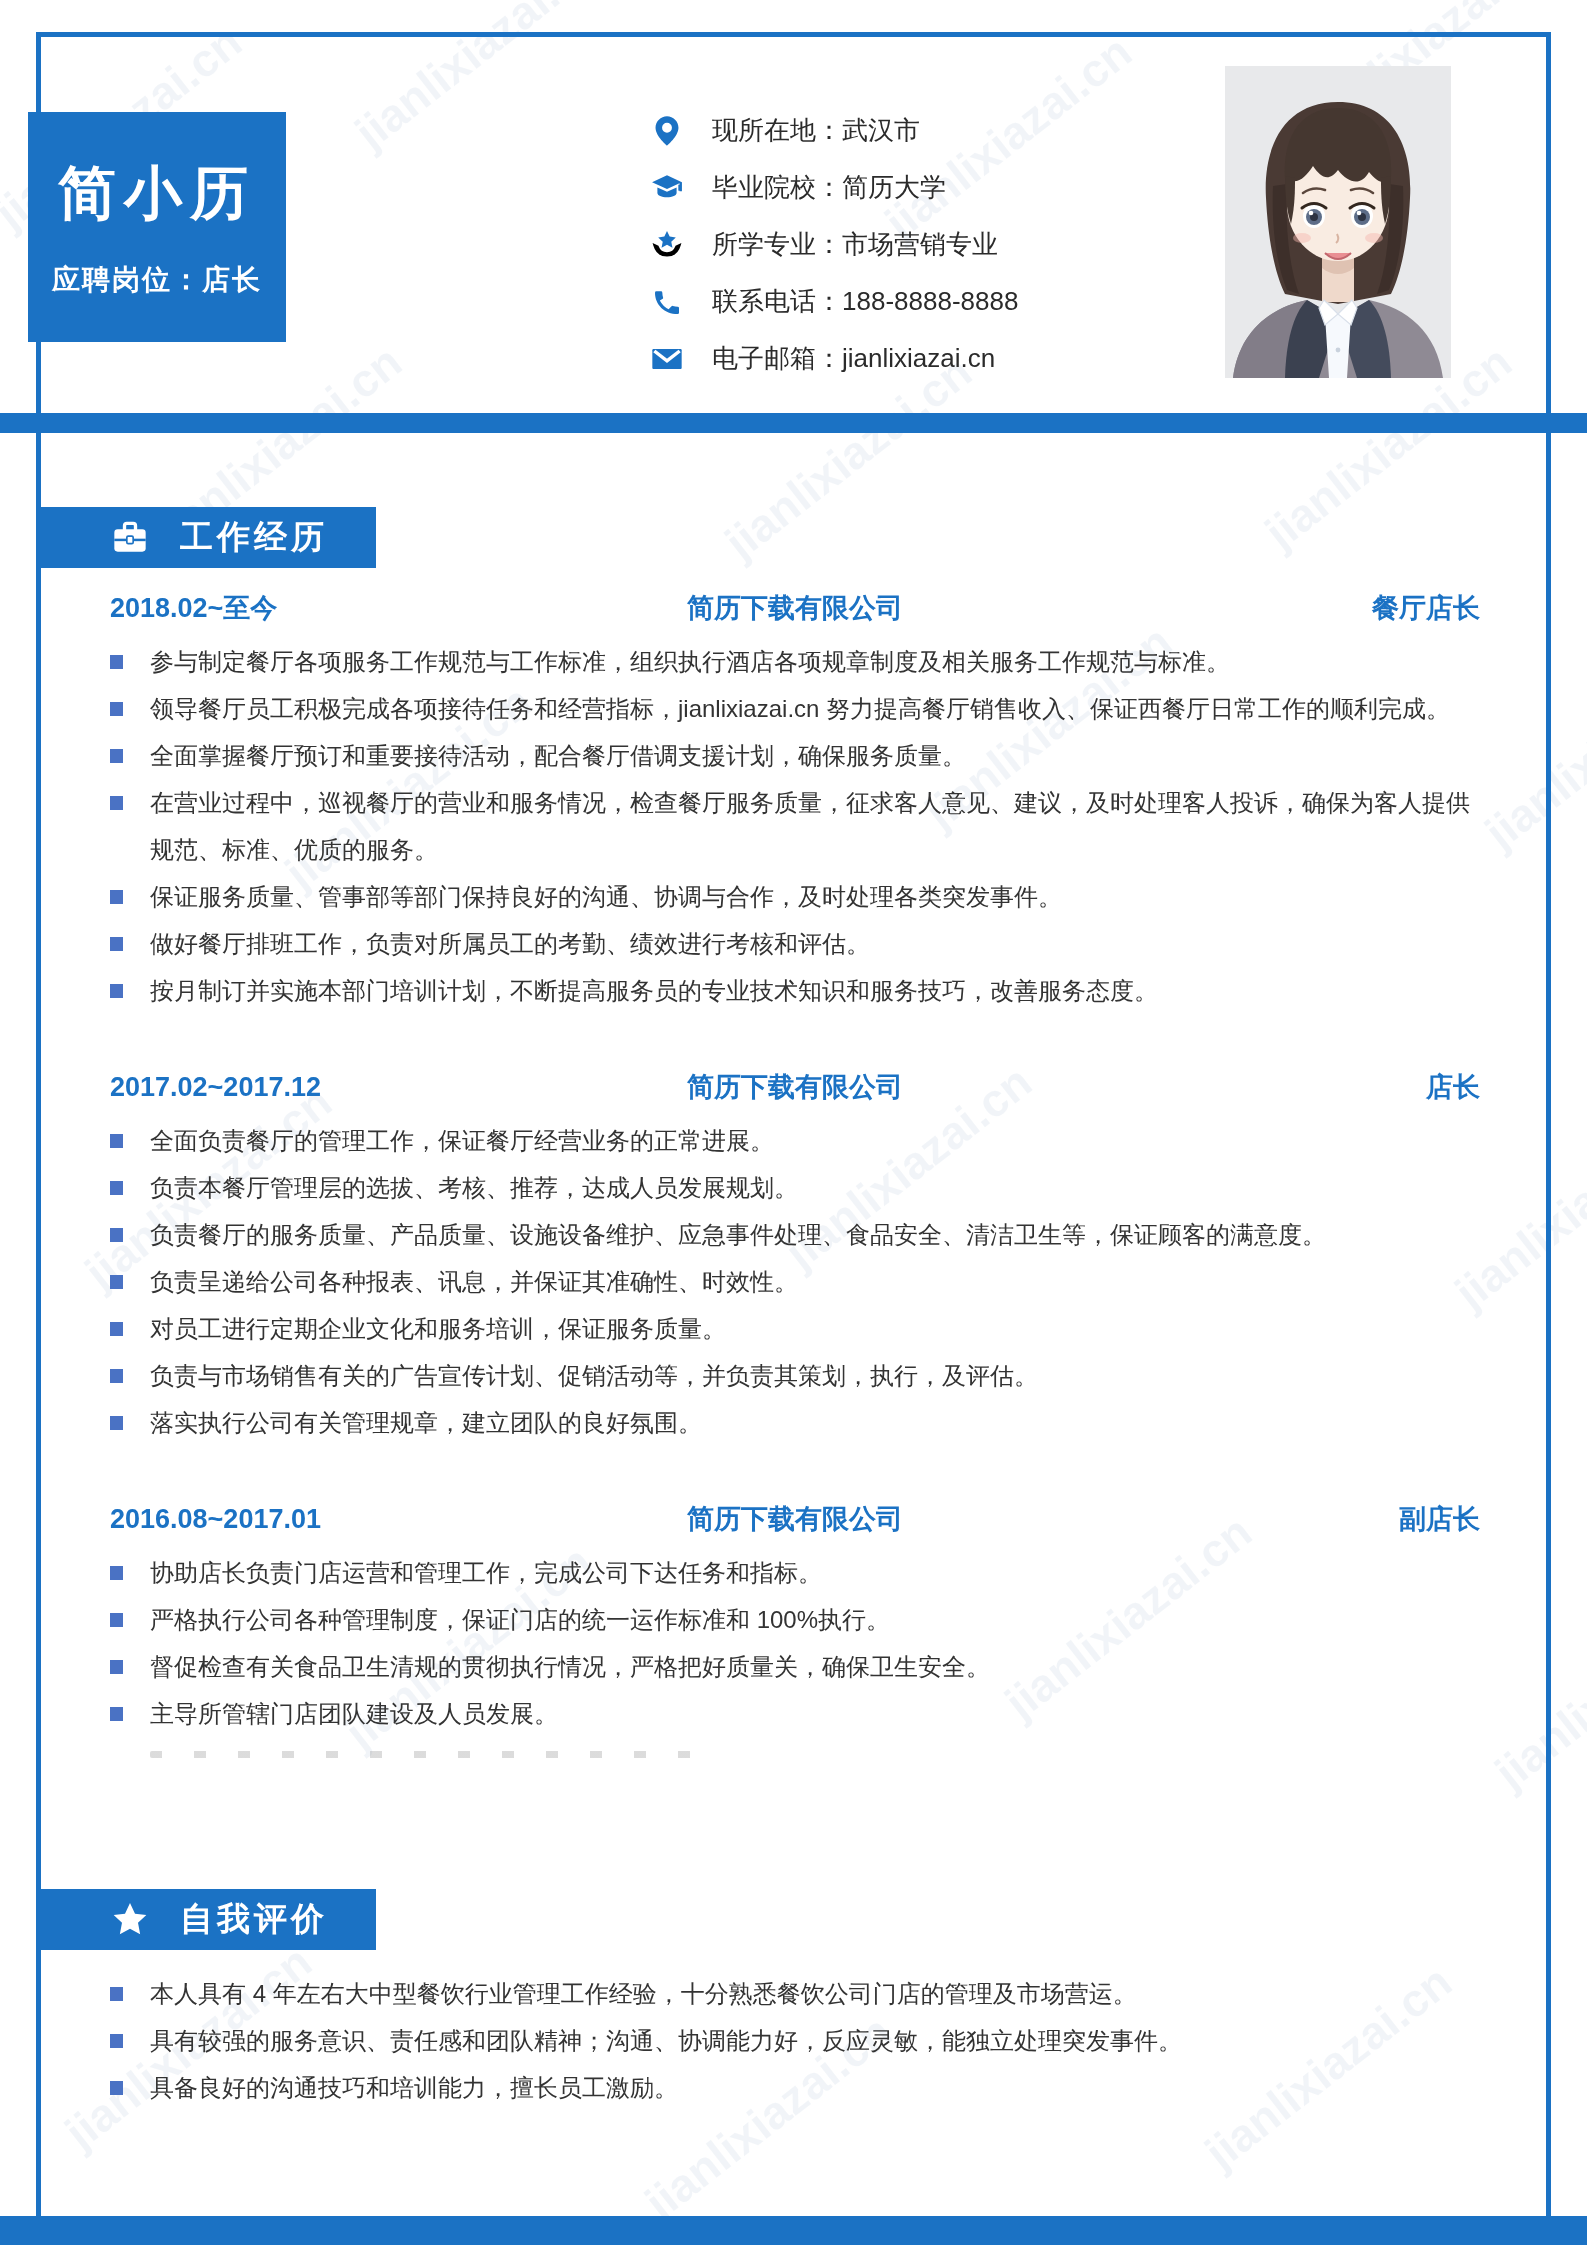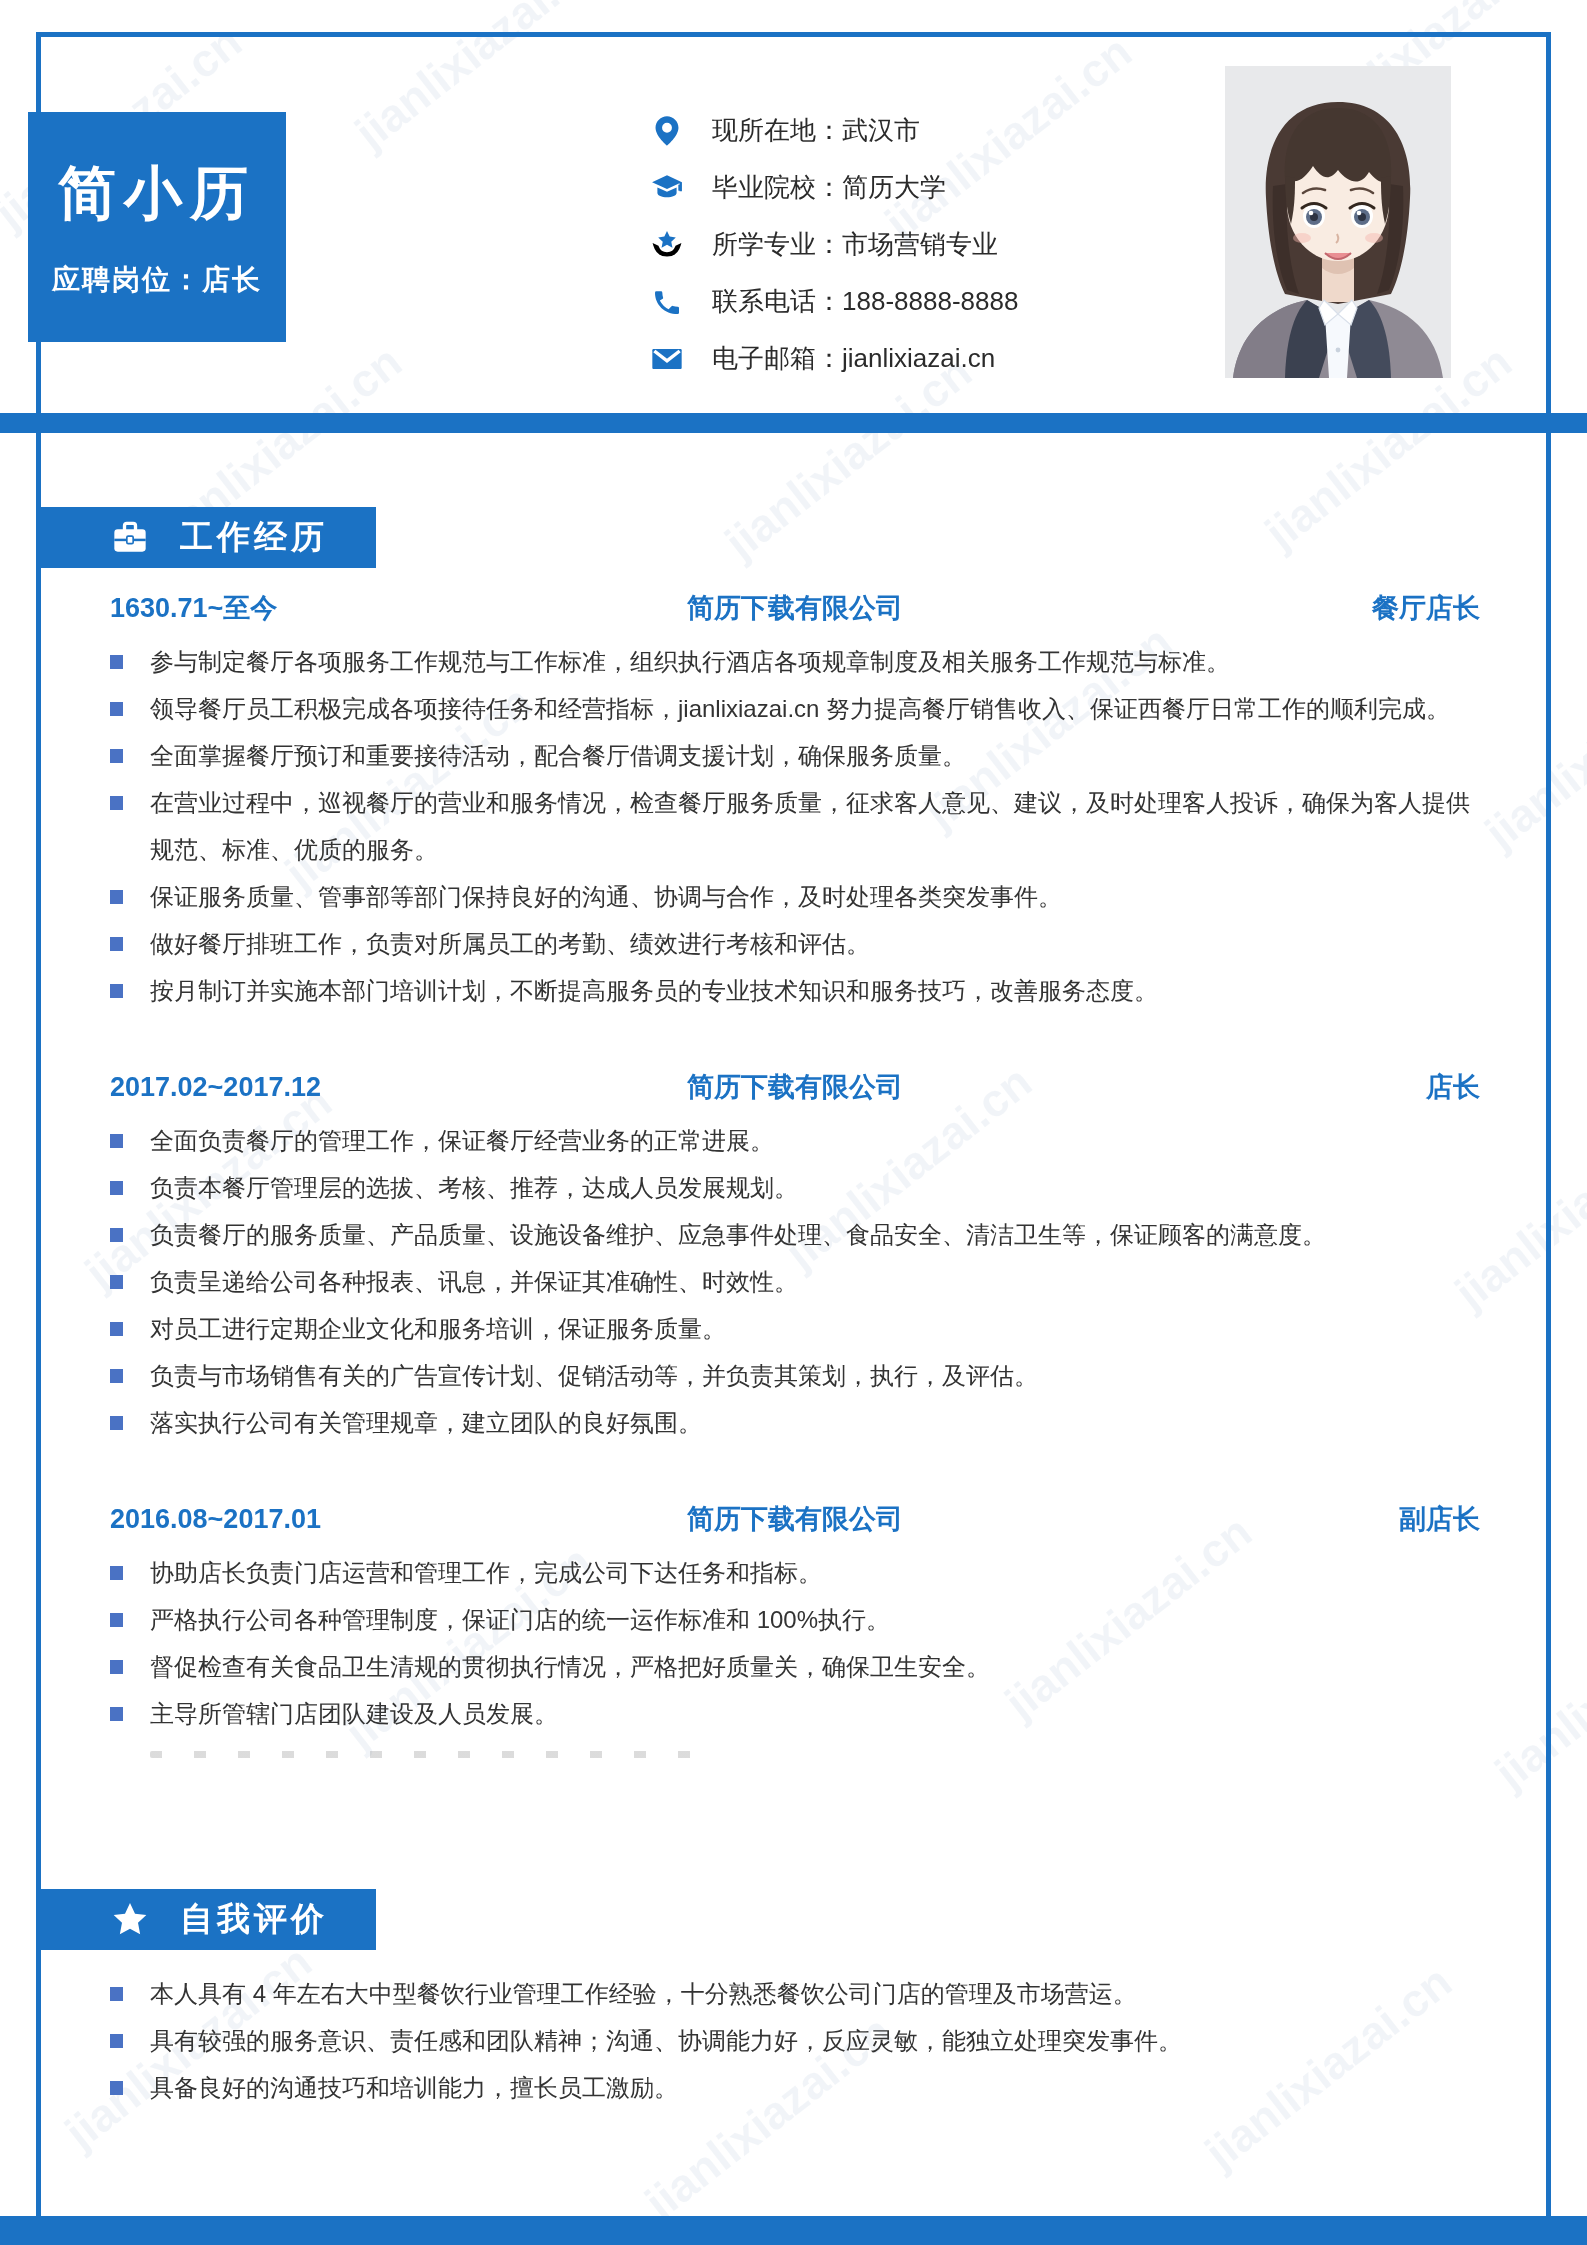--- a/index.html
+++ b/index.html
@@ -197,21 +197,21 @@
         <rect x="2.6" y="12.4" width="18.8" height="1.5" fill="#1b72c4"></rect>
         <rect x="10.1" y="10.9" width="3.8" height="4.5" rx="0.8" fill="#ffffff" stroke="#1b72c4" stroke-width="1"></rect>
       </svg>
   </span>
   <span class="section-title">工作经历</span>
 </div>
 
 <div class="work-content" id="work-content">
   <div class="job">
     <div class="job-header">
-      <span class="job-period">1630.71~至今</span>
+      <span class="job-period">2018.02~至今</span>
       <span class="job-company">简历下载有限公司</span>
       <span class="job-role">餐厅店长</span>
     </div>
     <ul class="bullets">
   <li class="bullet">
     <span class="marker"></span>
     <span class="bullet-text">参与制定餐厅各项服务工作规范与工作标准，组织执行酒店各项规章制度及相关服务工作规范与标准。</span>
   </li>
 
   <li class="bullet">

